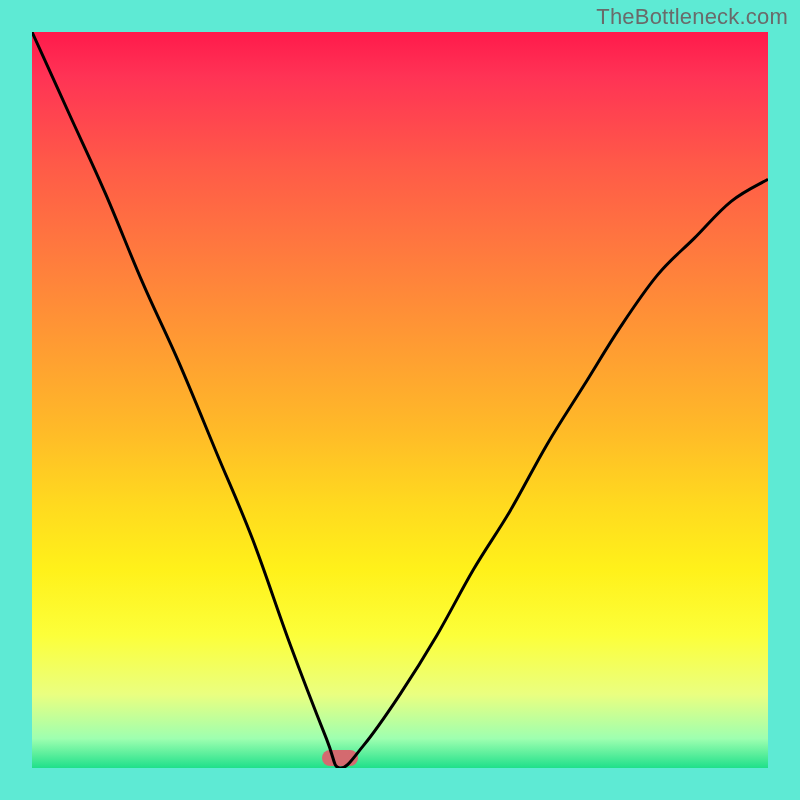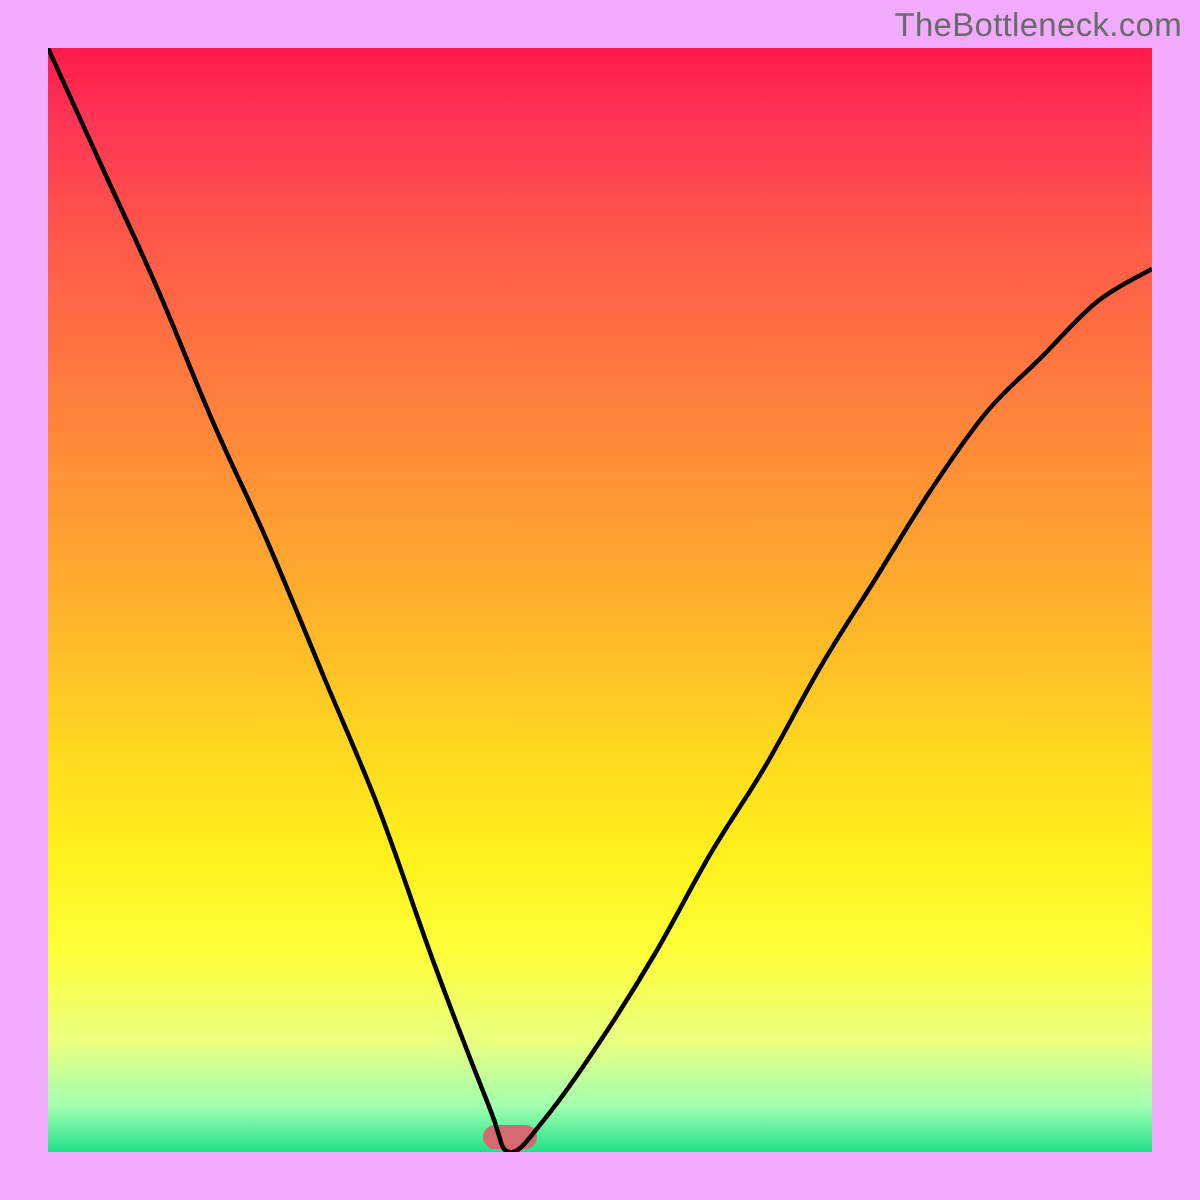--- a/index.html
+++ b/index.html
@@ -8,21 +8,21 @@
     width: 800px;
     height: 800px;
     background: #000000;
     overflow: hidden;
     font-family: Arial, Helvetica, sans-serif;
   }
   .outer {
     position: relative;
     width: 800px;
     height: 800px;
-    background: #f0abfc;
+    background: #5eead4;
   }
   .watermark {
     position: absolute;
     top: 4px;
     right: 12px;
     color: #6a6a6a;
     font-size: 22px;
     font-weight: 400;
     letter-spacing: 0.2px;
     z-index: 50;

